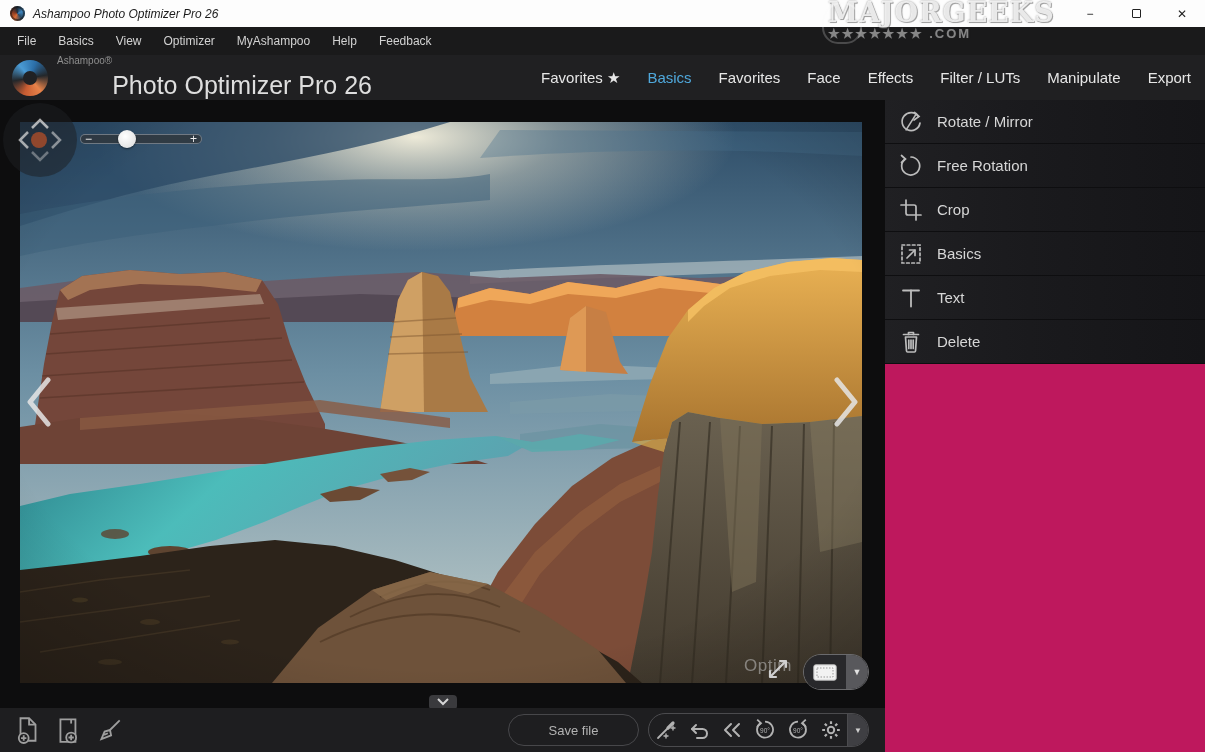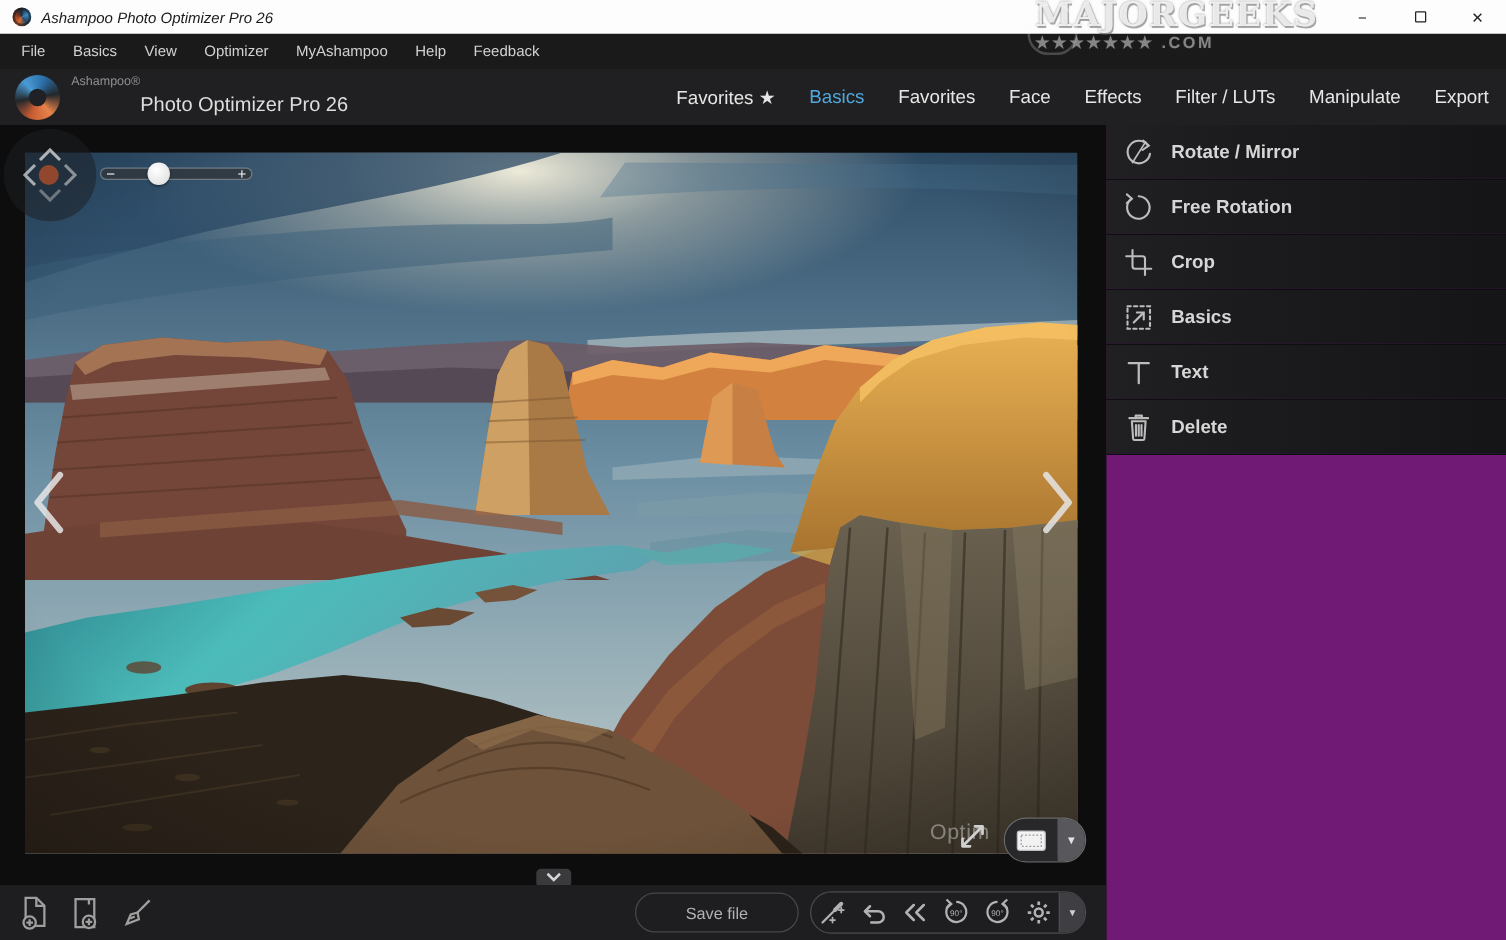--- a/index.html
+++ b/index.html
@@ -32,21 +32,21 @@
   .menu-item { color:#d2d2d2; font-size:12px; padding:0 11px; line-height:28px; }
 
   
   .header { height:45px; background:#202022; display:flex; align-items:center; padding:0 14px 0 12px; }
   .logo { width:36px; height:36px; border-radius:50%; position:relative; flex:0 0 auto;
     background:conic-gradient(from 140deg,#e8834a,#c75c32,#23272b,#4a9bd5,#2b6ea8,#23272b,#e8834a); }
   .logo::after { content:""; position:absolute; left:11px; top:11px; width:14px; height:14px;
     border-radius:50%; background:#202124; }
   .brand { margin-left:9px; display:flex; flex-direction:row; line-height:1.05; }
   .brand-top { font-size:10px; color:#8f8f8f; }
-  .brand-bottom { font-size:16px; color:#dedede; font-weight:400;margin-top:16px; }
+  .brand-bottom { font-size:25px; color:#dedede; font-weight:400;margin-top:16px; }
   .tabs { margin-left:auto; display:flex; gap:27px; align-items:center; }
   .tab { color:#e6e6e6; font-size:15px; white-space:nowrap; }
   .tab.active { color:#4fa8dc; }
 
   
   .main { position:absolute; top:100px; left:0; width:1205px; height:652px; display:flex; }
   .canvas { width:885px; height:652px; position:relative; background:#0d0d0e; }
   .photo { position:absolute; left:20px; top:22px; width:842px; height:561px; }
   .photo svg { display:block; width:842px; height:561px; }
 
@@ -85,21 +85,21 @@
     border-left:4px solid transparent; border-right:4px solid transparent; border-top:5px solid #2a1a12; }
   .btn-save { position:absolute; left:508px; top:6px; width:131px; height:32px; border-radius:16px;
     border:1px solid #47474a; color:#b3b3b3; font-size:13px; display:flex; align-items:center; justify-content:center; }
   .tool-group { position:absolute; left:648px; top:5px; width:221px; height:34px; border:1px solid #4b4b4e;
     border-radius:17px; display:flex; align-items:stretch; overflow:hidden; }
   .tg-icon { flex:1; display:flex; align-items:center; justify-content:center; }
   .tg-caret { width:21px; background:#3f3f43; border-left:1px solid #4b4b4e;
     display:flex; align-items:center; justify-content:center; color:#cfcfcf; font-size:8px; }
 
   
-  .sidebar { width:320px; height:652px; background:#701a75;font-weight:bold; }
+  .sidebar { width:320px; height:652px; background:#be185d; }
   .tool-row { height:44px; display:flex; align-items:center; padding-left:13px; gap:13px;
     background:linear-gradient(90deg,#202023 0%,#1a1a1d 45%,#151518 100%);
     border-bottom:1px solid #0e0e10; }
   .t-icon { width:26px; height:26px; display:flex; align-items:center; justify-content:center; }
   .t-label { color:#d6d6d6; font-size:15px; }
 
   svg { display:block; }
 </style>
 </head>
 <body>

